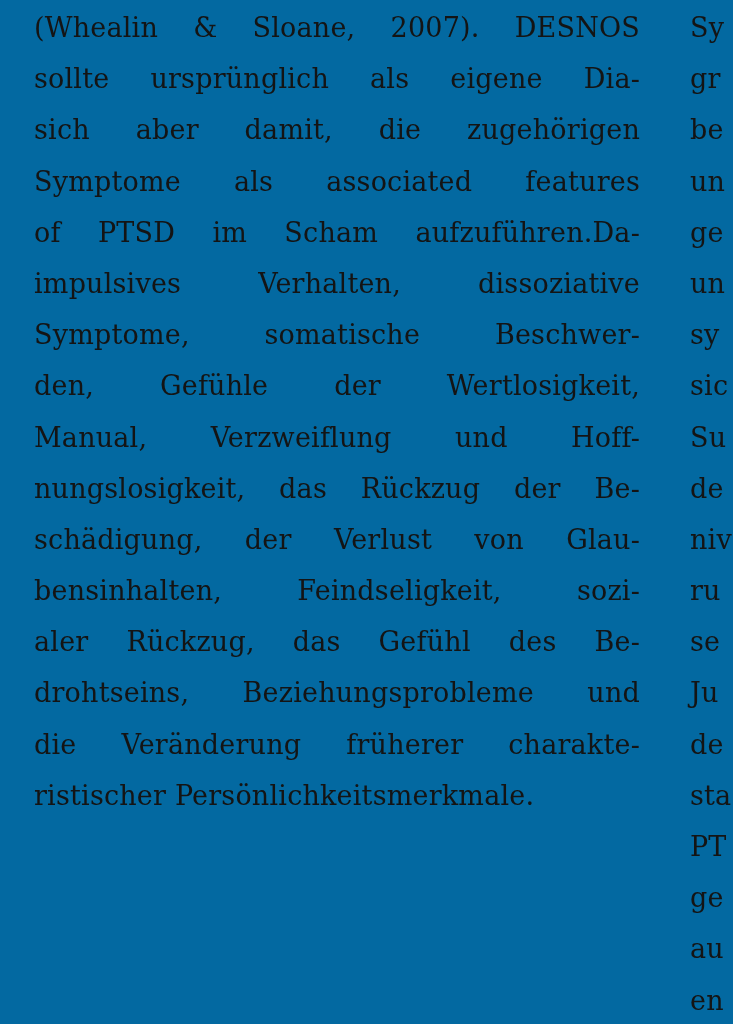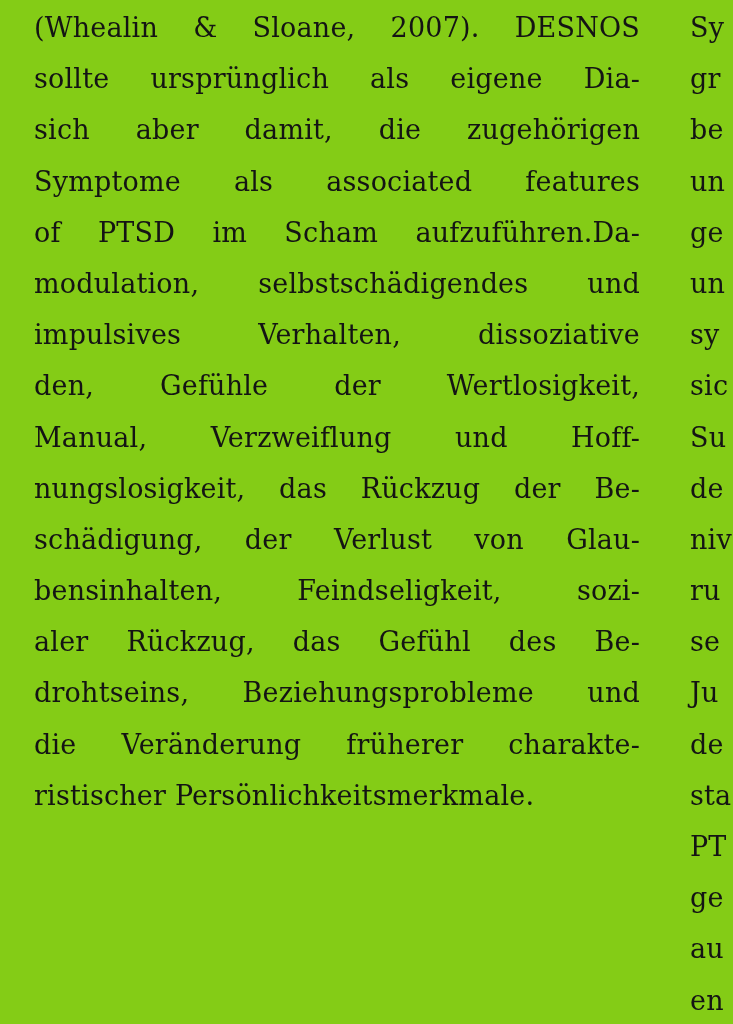--- a/index.html
+++ b/index.html
@@ -43,29 +43,29 @@
   .line.left {
     text-align: left;
     text-align-last: left;
   }
   .it {
   }
 </style>
 </head>
 <body>
 
-<div class="page" style="background: #84cc16; color: rgb(20, 20, 20);">
+<div class="page" style="background: #0369a1; color: rgb(20, 20, 20);">
   <div class="col col-main">
       <div class="line just"><span>(Whealin &amp; Sloane, 2007). DESNOS</span></div>
       <div class="line just"><span>sollte ursprünglich als eigene Dia-</span></div>
       <div class="line just"><span>sich aber damit, die zugehörigen</span></div>
       <div class="line just"><span>Symptome als </span><span class="it">associated features</span></div>
       <div class="line just"><span class="it">of PTSD</span><span> im Scham aufzuführen.Da-</span></div>
-      <div class="line just"><span>modulation, selbstschädigendes und</span></div>
       <div class="line just"><span>impulsives Verhalten, dissoziative</span></div>
+      <div class="line just"><span>Symptome, somatische Beschwer-</span></div>
       <div class="line just"><span>den, Gefühle der Wertlosigkeit,</span></div>
       <div class="line just"><span>Manual, Verzweiflung und Hoff-</span></div>
       <div class="line just"><span>nungslosigkeit, das Rückzug der Be-</span></div>
       <div class="line just"><span>schädigung, der Verlust von Glau-</span></div>
       <div class="line just"><span>bensinhalten, Feindseligkeit, sozi-</span></div>
       <div class="line just"><span>aler Rückzug, das Gefühl des Be-</span></div>
       <div class="line just"><span>drohtseins, Beziehungsprobleme und</span></div>
       <div class="line just"><span>die Veränderung früherer charakte-</span></div>
       <div class="line left"><span>ristischer Persönlichkeitsmerkmale.</span></div>
     </div>

